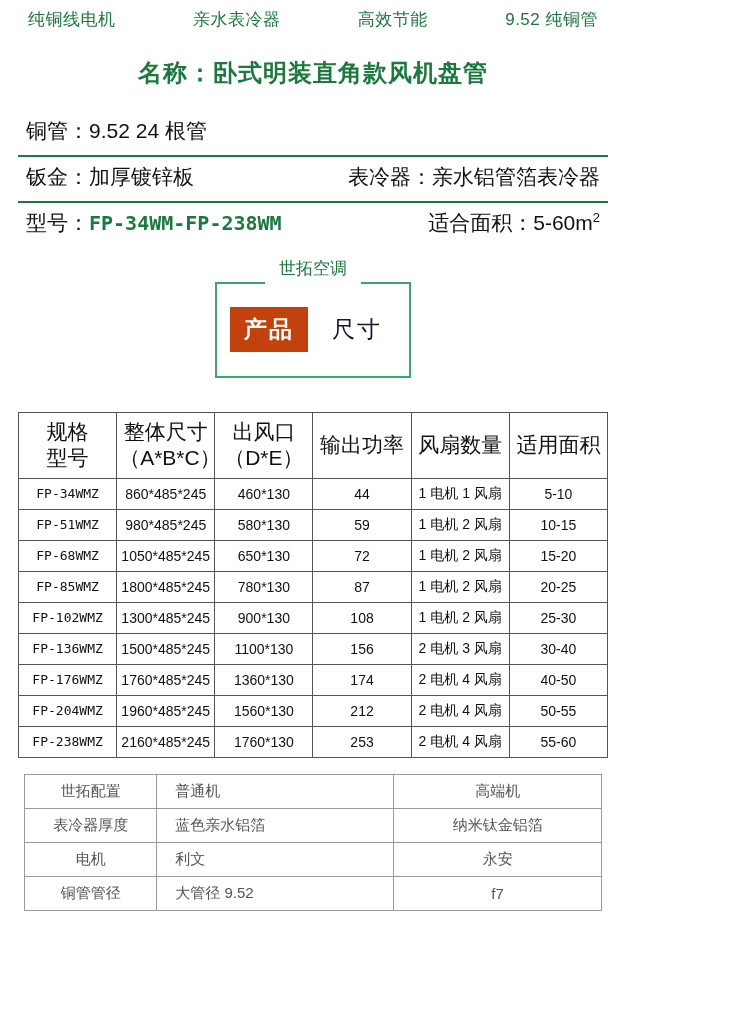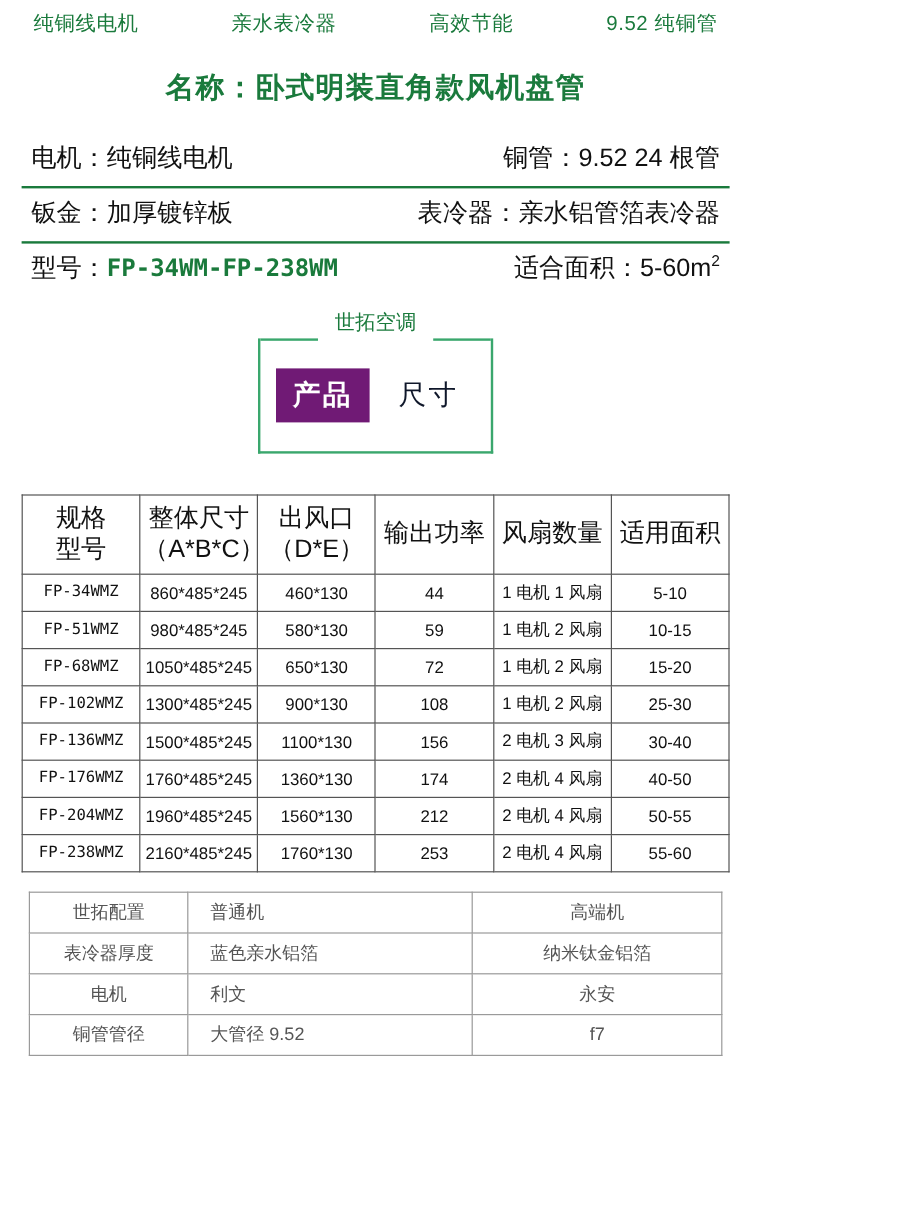--- a/index.html
+++ b/index.html
@@ -117,21 +117,21 @@
     display: flex;
     align-items: center;
     gap: 10px;
   }
   .tab {
     font-size: 23px;
     padding: 7px 14px;
     letter-spacing: 2px;
   }
   .tab.active {
-    background: #701a75;
+    background: #c2410c;
     color: #ffffff;
     font-weight: bold;
   }
   .tab.inactive {
     color: #0f172a;
   }
 
   
   .table-wrap {
     margin-top: 34px;
@@ -200,23 +200,20 @@
     <div class="feature-item">9.52 纯铜管</div>
   </div>
 
   <div class="product-name">
     <span>名称：</span><span>卧式明装直角款风机盘管</span>
   </div>
 
   <div class="spec-block">
 
     <div class="spec-row bordered">
-      <div class="spec-cell">
-        <span>电机：</span><span>纯铜线电机</span>
-      </div>
       <div class="spec-cell right">
         <span>铜管：</span><span>9.52 24 根管</span>
       </div>
     </div>
 
     <div class="spec-row bordered">
       <div class="spec-cell">
         <span>钣金：</span><span>加厚镀锌板</span>
       </div>
       <div class="spec-cell right">
@@ -285,20 +282,28 @@
         </tr>
         <tr>
           <td class="model">FP-68WMZ</td>
           <td>1050*485*245</td>
           <td>650*130</td>
           <td>72</td>
           <td>1 电机 2 风扇</td>
           <td>15-20</td>
         </tr>
         <tr>
+          <td class="model">FP-85WMZ</td>
+          <td>1800*485*245</td>
+          <td>780*130</td>
+          <td>87</td>
+          <td>1 电机 2 风扇</td>
+          <td>20-25</td>
+        </tr>
+        <tr>
           <td class="model">FP-102WMZ</td>
           <td>1300*485*245</td>
           <td>900*130</td>
           <td>108</td>
           <td>1 电机 2 风扇</td>
           <td>25-30</td>
         </tr>
         <tr>
           <td class="model">FP-136WMZ</td>
           <td>1500*485*245</td>

